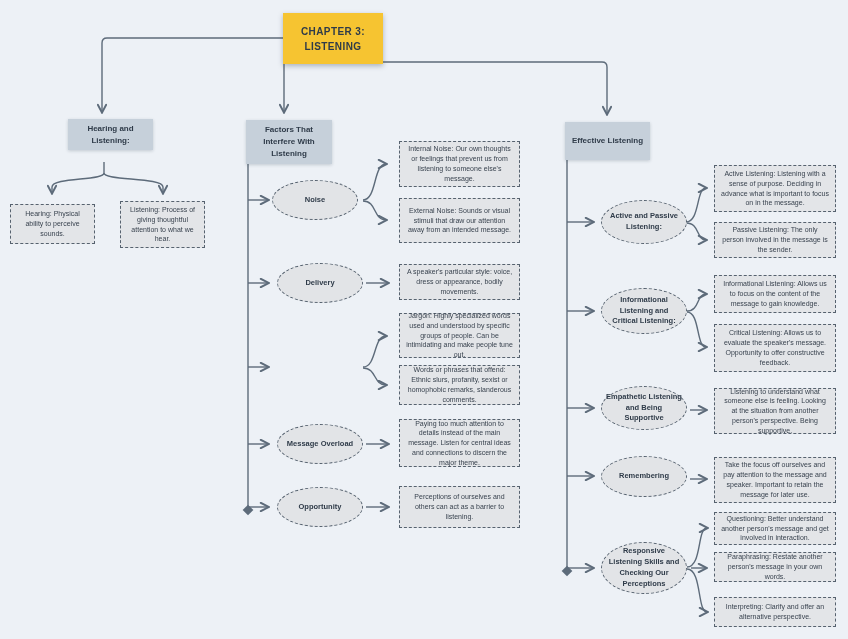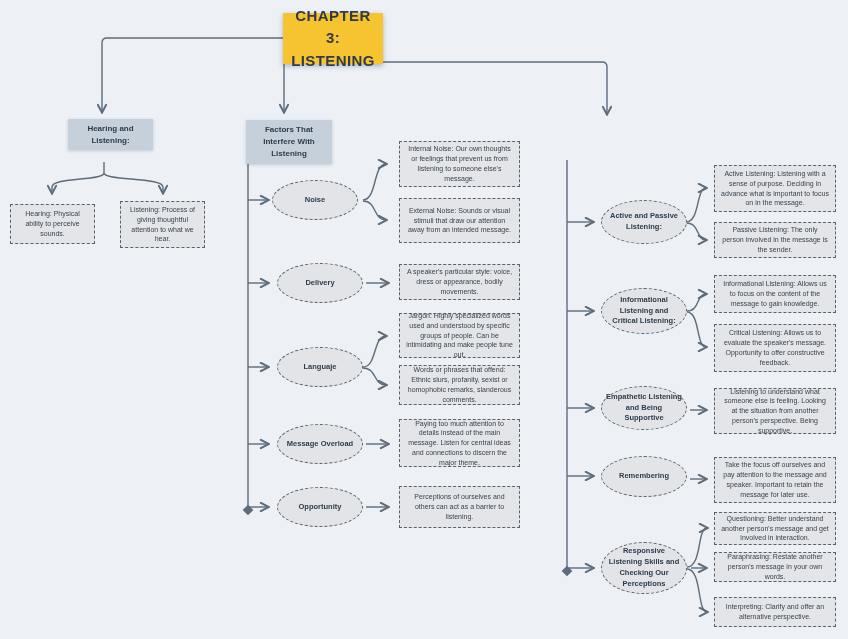--- a/index.html
+++ b/index.html
@@ -1,20 +1,20 @@
 <!DOCTYPE html>
 <html><head>
 <meta charset="utf-8">
 <style>
   html,body{margin:0;padding:0;}
   body{background:#dfe5ec;font-family:"Liberation Sans","DejaVu Sans",sans-serif;}
   .stage{position:relative;width:848px;height:639px;background:#edf1f6;overflow:hidden;}
   svg.wires{position:absolute;left:0;top:0;z-index:1;}
   .node{position:absolute;z-index:2;box-sizing:border-box;display:flex;align-items:center;justify-content:center;text-align:center;color:#2f3b49;}
-  .root{background:#f6c431;font-weight:700;font-size:15px;letter-spacing:.4px;line-height:1.5;box-shadow:0 2px 5px rgba(45,62,80,.35);padding:16px 10px;}
+  .root{background:#f6c431;font-weight:700;font-size:10px;letter-spacing:.4px;line-height:1.5;box-shadow:0 2px 5px rgba(45,62,80,.35);padding:16px 10px;}
   .hdr{background:#c6d0da;font-weight:700;font-size:8px;line-height:1.5;box-shadow:0 1px 3px rgba(45,62,80,.22);padding:3px 6px;}
   .ell{background:#e2e4e7;border:1px dashed #56626f;border-radius:50%;font-weight:700;font-size:7.5px;line-height:1.45;padding:2px 4px;}
   .leaf{background:#e3e5e8;border:1px dashed #56626f;font-size:7px;font-weight:400;color:#39434f;line-height:1.4;padding:3px 6px;}
 </style>
 </head>
 <body>
 
 <div class="stage">
 
   <svg class="wires" width="848" height="639" viewBox="0 0 848 639">
@@ -67,27 +67,27 @@
       <path d="M687,567 C702,567 697,528 707,528" marker-end="url(#arr)"></path>
       <path d="M691,568 H706" marker-end="url(#arr)"></path>
       <path d="M687,569 C702,569 697,612 707,612" marker-end="url(#arr)"></path>
     </g>
   </svg>
 
   <div class="node root" style="left:283px;top:13px;width:100px;height:51px;">CHAPTER 3: LISTENING</div>
 
   <div class="node hdr" style="left:68px;top:119px;width:85px;height:31px;">Hearing and Listening:</div>
   <div class="node hdr" style="left:246px;top:120px;width:86px;height:44px;">Factors That Interfere With Listening</div>
+  <div class="node hdr" style="left:565px;top:122px;width:85px;height:38px;">Effective Listening</div>
 
   <div class="node leaf" style="left:10px;top:204px;width:85px;height:40px;">Hearing: Physical ability to perceive sounds.</div>
   <div class="node leaf" style="left:120px;top:201px;width:85px;height:47px;">Listening: Process of giving thoughtful attention to what we hear.</div>
 
   <div class="node ell" style="left:272px;top:180px;width:86px;height:40px;">Noise</div>
   <div class="node ell" style="left:277px;top:263px;width:86px;height:40px;">Delivery</div>
-  <div class="node ell" style="left:277px;top:347px;width:86px;height:40px;">Languaje</div>
   <div class="node ell" style="left:277px;top:424px;width:86px;height:40px;">Message Overload</div>
   <div class="node ell" style="left:277px;top:487px;width:86px;height:40px;">Opportunity</div>
 
   <div class="node leaf" style="left:399px;top:141px;width:121px;height:46px;">Internal Noise: Our own thoughts or feelings that prevent us from listening to someone else's message.</div>
   <div class="node leaf" style="left:399px;top:198px;width:121px;height:45px;">External Noise: Sounds or visual stimuli that draw our attention away from an intended message.</div>
   <div class="node leaf" style="left:399px;top:264px;width:121px;height:36px;">A speaker's particular style: voice, dress or appearance, bodily movements.</div>
   <div class="node leaf" style="left:399px;top:313px;width:121px;height:45px;">Jargon: Highly specialized words used and understood by specific groups of people. Can be intimidating and make people tune out.</div>
   <div class="node leaf" style="left:399px;top:365px;width:121px;height:40px;">Words or phrases that offend: Ethnic slurs, profanity, sexist or homophobic remarks, slanderous comments.</div>
   <div class="node leaf" style="left:399px;top:419px;width:121px;height:48px;">Paying too much attention to details instead of the main message. Listen for central ideas and connections to discern the major theme.</div>
   <div class="node leaf" style="left:399px;top:486px;width:121px;height:42px;">Perceptions of ourselves and others can act as a barrier to listening.</div>

